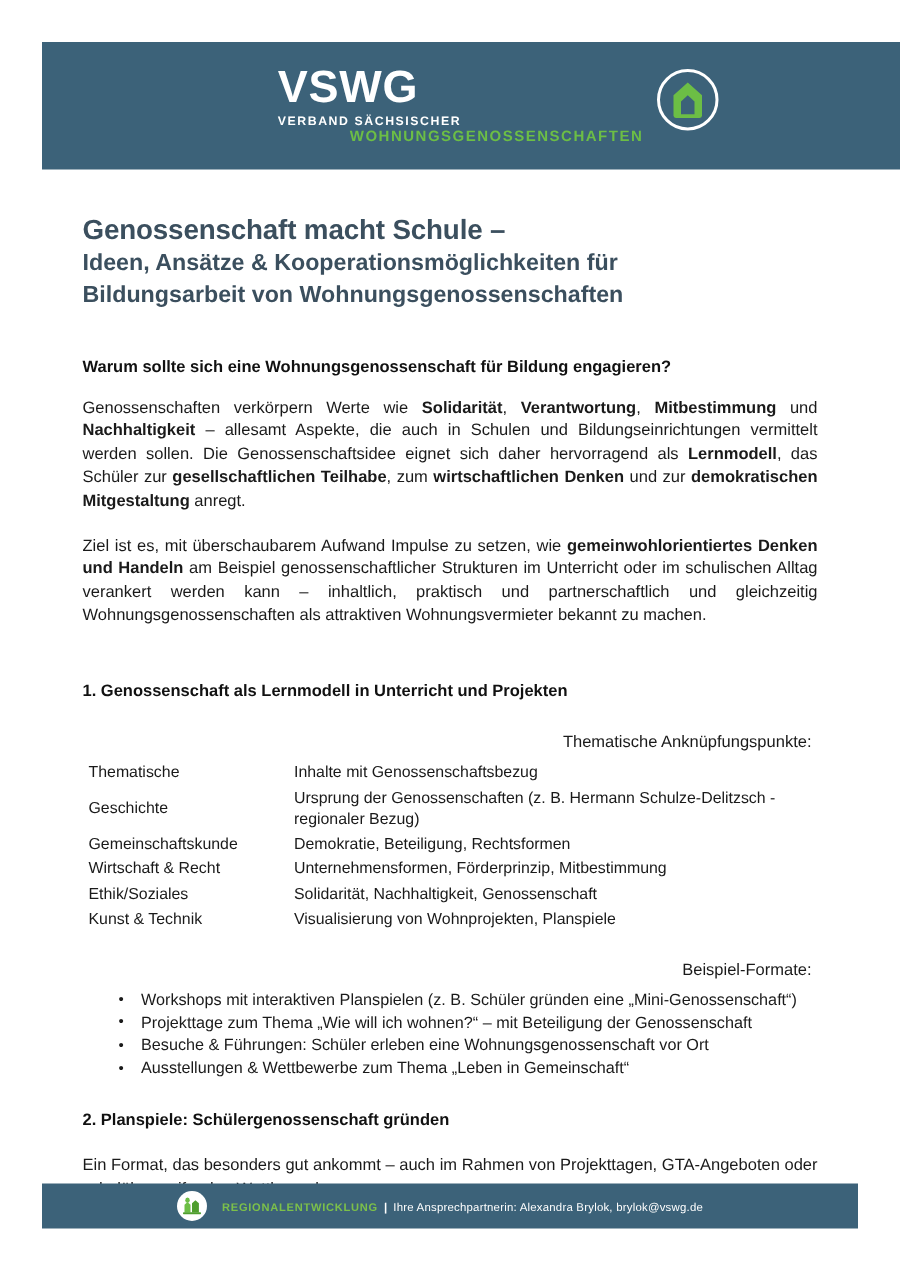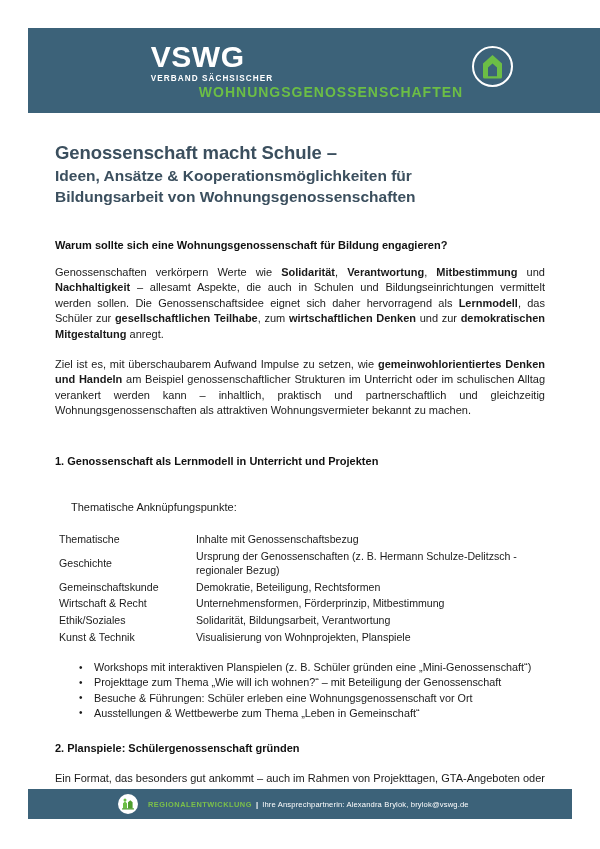--- a/index.html
+++ b/index.html
@@ -54,21 +54,21 @@
     font-family: "Liberation Sans", sans-serif;
   }
   .logo-sub1 {
     font-size: 8.2px;
     font-weight: bold;
     color: #ffffff;
     letter-spacing: 1.05px;
     margin-top: 3px;
   }
   .logo-sub2 {
-    font-size: 14px;
+    font-size: 10px;
     font-weight: bold;
     color: #6cbe45;
     letter-spacing: 1.0px;
     margin-top: 2.5px;
     margin-left: 48px;
   }
   .logo-mark {
     width: 41px;
     height: 41px;
     border-radius: 50%;
@@ -120,22 +120,23 @@
   }
   p.body b { font-weight: bold; }
 
   .gap-15 { height: 15px; }
   .gap-12 { height: 12px; }
   .gap-20 { height: 20px; }
 
   .plain {
     font-size: 11px;
     line-height: 15.4px;
-    margin: 16px;
-    color: #1a1a1a;
+    margin: 4px;
+    color: #1a1a1a;
+    text-align: right;
   }
 
   
   table.topics {
     border-collapse: collapse;
     width: 490px;
     margin: 0;
     table-layout: fixed;
   }
   table.topics td {
@@ -293,31 +294,32 @@
         <tr>
           <td class="c1">Gemeinschaftskunde</td>
           <td class="c2">Demokratie, Beteiligung, Rechtsformen</td>
         </tr>
         <tr>
           <td class="c1">Wirtschaft &amp; Recht</td>
           <td class="c2">Unternehmensformen, Förderprinzip, Mitbestimmung</td>
         </tr>
         <tr>
           <td class="c1">Ethik/Soziales</td>
-          <td class="c2">Solidarität, Bildungsarbeit, Verantwortung</td>
+          <td class="c2">Solidarität, Nachhaltigkeit, Genossenschaft</td>
         </tr>
         <tr>
           <td class="c1">Kunst &amp; Technik</td>
           <td class="c2">Visualisierung von Wohnprojekten, Planspiele</td>
         </tr>
       </tbody>
     </table>
 
     <div class="gap-15"></div>
 
+    <p class="plain">Beispiel-Formate:</p>
 
     <ul class="bullets">
       <li>Workshops mit interaktiven Planspielen (z. B. Schüler gründen eine „Mini-Genossenschaft“)</li>
       <li>Projekttage zum Thema „Wie will ich wohnen?“ – mit Beteiligung der Genossenschaft</li>
       <li>Besuche &amp; Führungen: Schüler erleben eine Wohnungsgenossenschaft vor Ort</li>
       <li>Ausstellungen &amp; Wettbewerbe zum Thema „Leben in Gemeinschaft“</li>
     </ul>
 
     <div class="gap-20"></div>
 

